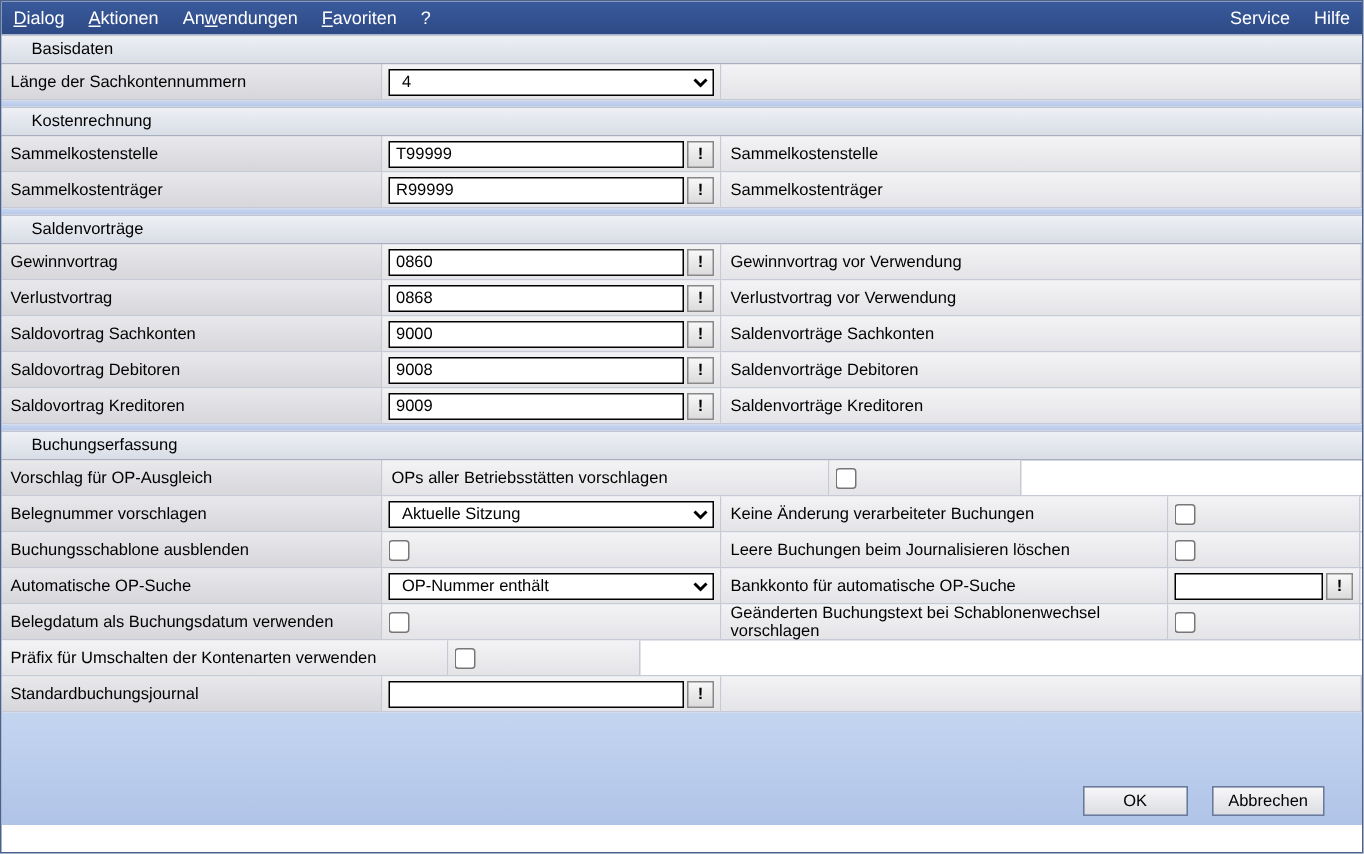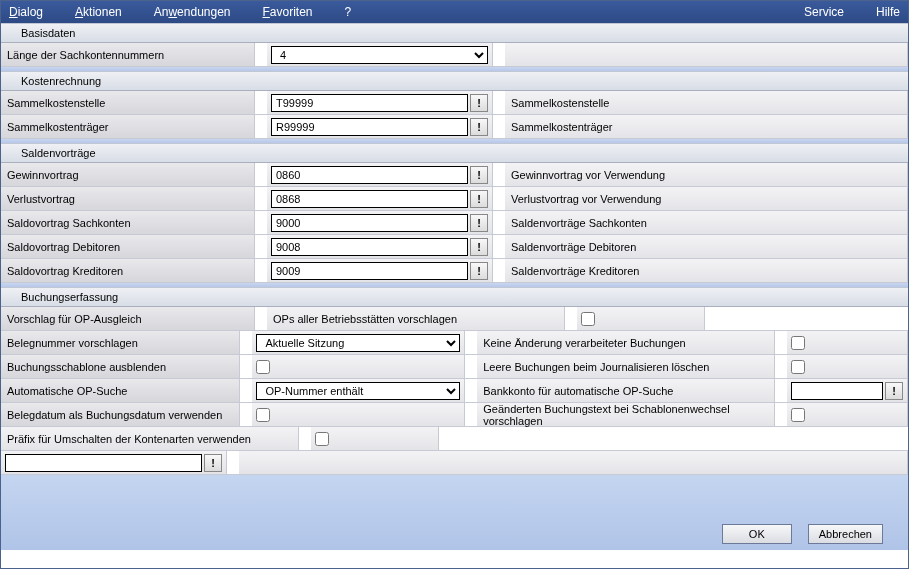--- a/index.html
+++ b/index.html
@@ -14,41 +14,40 @@
 }
 .menubar {
   background: linear-gradient(to bottom, #3a5a9c, #2d4a85);
   color: #fff;
   height: 22px;
   display: flex;
   align-items: center;
   padding: 0 8px;
   font-size: 12px;
 }
-.menubar .menu-item { margin-right: 32px; cursor: pointer; }
+.menubar .menu-item { margin-right: 16px; cursor: pointer; }
 .menubar .menu-item .uline { text-decoration: underline; }
 .menubar .spacer { flex: 1; }
 .section-header {
   background: linear-gradient(to bottom, #eef0f4, #d8dde6);
   border-top: 1px solid #c0c6d4;
   border-bottom: 1px solid #a8b0c0;
   padding: 3px 20px;
   font-size: 11px;
   color: #000;
 }
 .section-sep {
   height: 4px;
   background: linear-gradient(to bottom, #c8d6f0, #b6c8ea);
 }
 .row {
   display: flex;
   align-items: stretch;
   height: 24px;
   border-bottom: 1px solid #c6cad4;
-  gap: 12px;
 }
 .cell {
   border-right: 1px solid #c6cad4;
   display: flex;
   align-items: center;
   padding: 0 6px;
 }
 .label-cell {
   width: 254px;
   background: linear-gradient(to bottom, #e9e9ec, #d6d6db);
@@ -267,20 +266,21 @@
       <input type="checkbox" style="">
     </div>
 </div>
 <div class="row">
   <div class="cell desc-cell" style="width:298px;flex:none">Präfix für Umschalten der Kontenarten verwenden</div>
   <div class="cell right-ctrl-cell">
       <input type="checkbox" style="">
     </div>
 </div>
 <div class="row">
+  <div class="cell label-cell">Standardbuchungsjournal</div>
   <div class="cell control-cell">
       <div class="input-group">
         <input type="text" value="" style="">
         <div class="bang-btn">!</div>
       </div>
     </div>
   <div class="cell desc-cell"></div>
 </div>
 
 <div class="footer-area">

